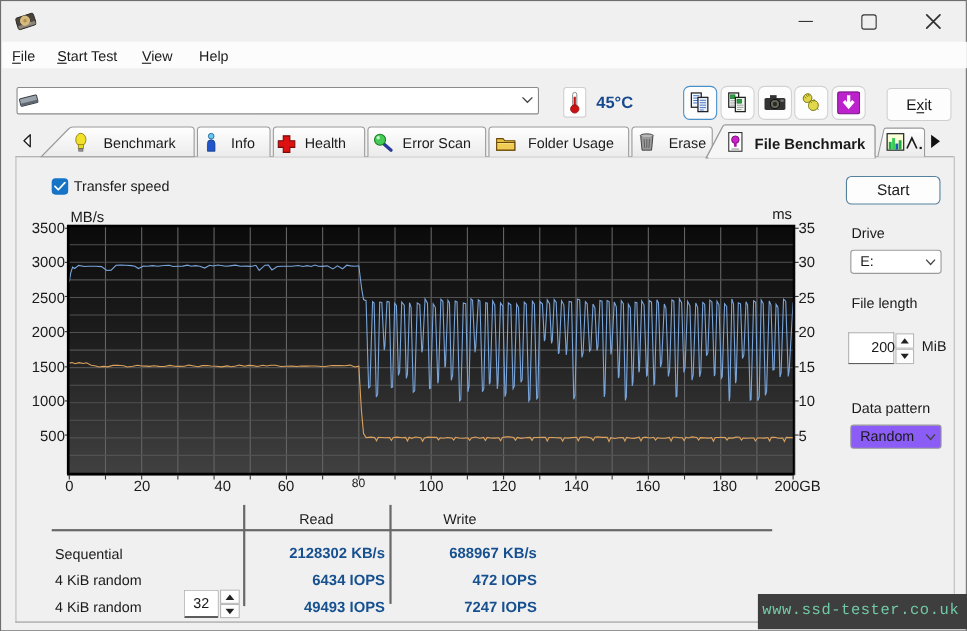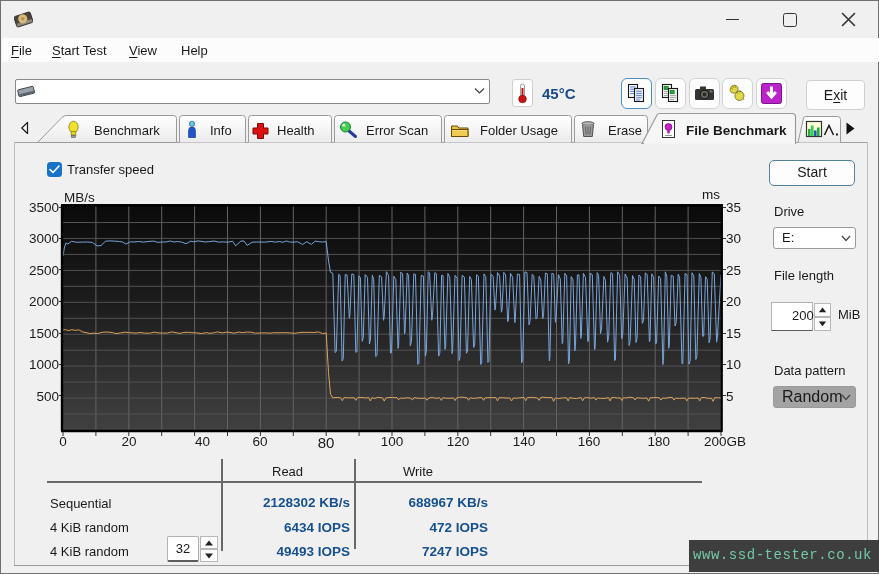--- a/index.html
+++ b/index.html
@@ -196,21 +196,21 @@
   <div class="abs" style="left:725px;top:293.0px;width:30px;font-size:13.5px;color:#1a1a1a">20</div>
   <div class="abs" style="left:725px;top:324.5px;width:30px;font-size:13.5px;color:#1a1a1a">15</div>
   <div class="abs" style="left:725px;top:356.0px;width:30px;font-size:13.5px;color:#1a1a1a">10</div>
   <div class="abs" style="left:725px;top:387.5px;width:30px;font-size:13.5px;color:#1a1a1a">5</div>
   <div class="abs" style="left:63px;top:189px;font-size:13.5px;color:#1a1a1a">MB/s</div>
   <div class="abs" style="left:701px;top:186px;font-size:13.5px;color:#1a1a1a">ms</div>
   <div class="abs" style="left:47px;top:433px;width:30px;text-align:center;font-size:13.5px;color:#1a1a1a">0</div>
   <div class="abs" style="left:113px;top:433px;width:30px;text-align:center;font-size:13.5px;color:#1a1a1a">20</div>
   <div class="abs" style="left:179px;top:433px;width:30px;text-align:right;font-size:13.5px;color:#1a1a1a">40</div>
   <div class="abs" style="left:244px;top:433px;width:30px;text-align:center;font-size:13.5px;color:#1a1a1a">60</div>
-  <div class="abs" style="left:310px;top:433px;width:30px;text-align:center;font-size:15px;color:#1a1a1a">80</div>
+  <div class="abs" style="left:310px;top:433px;width:30px;text-align:center;font-size:11px;color:#1a1a1a">80</div>
   <div class="abs" style="left:376px;top:433px;width:30px;text-align:center;font-size:13.5px;color:#1a1a1a">100</div>
   <div class="abs" style="left:442px;top:433px;width:30px;text-align:center;font-size:13.5px;color:#1a1a1a">120</div>
   <div class="abs" style="left:508px;top:433px;width:30px;text-align:center;font-size:13.5px;color:#1a1a1a">140</div>
   <div class="abs" style="left:573px;top:433px;width:30px;text-align:center;font-size:13.5px;color:#1a1a1a">160</div>
   <div class="abs" style="left:639px;top:433px;width:30px;text-align:right;font-size:13.5px;color:#1a1a1a">180</div>
   <div class="abs" style="left:703px;top:433px;width:40px;font-size:13.5px;color:#1a1a1a">200GB</div>
   <div class="abs" style="left:58px;top:206px;width:4px;height:1px;background:#333"></div>
   <div class="abs" style="left:58px;top:237px;width:4px;height:1px;background:#333"></div>
   <div class="abs" style="left:58px;top:268px;width:4px;height:1px;background:#333"></div>
   <div class="abs" style="left:58px;top:300px;width:4px;height:1px;background:#333"></div>
@@ -280,20 +280,20 @@
   <div class="abs" style="left:813px;top:302px;width:17px;height:14px;background:#fdfdfd;border:1px solid #b8b8b8;box-sizing:border-box;"></div>
   <div class="abs" style="left:813px;top:316px;width:17px;height:14px;background:#fdfdfd;border:1px solid #b8b8b8;box-sizing:border-box;"></div>
   <svg class="abs" style="left:817px;top:306px" width="9" height="6" viewBox="0 0 9 6">
       <path d="M0.8 5.3 L4.5 0.5 L8.2 5.3 Z" fill="#222"></path>
     </svg>
   <svg class="abs" style="left:817px;top:320px" width="9" height="6" viewBox="0 0 9 6">
       <path d="M0.8 0.5 L4.5 5.3 L8.2 0.5 Z" fill="#222"></path>
     </svg>
   <div class="abs t13" style="left:837px;top:306px;">MiB</div>
   <div class="abs t13" style="left:773px;top:362px;">Data pattern</div>
-  <div class="abs" style="left:772px;top:385px;width:83px;height:22px;background:#a3a3a3;border:1px solid #9a9a9a;border-radius:3px;box-sizing:border-box;font-size:16px;color:#1a1a1a;line-height:20px;padding-left:8px;">Random</div>
+  <div class="abs" style="left:772px;top:385px;width:83px;height:22px;background:#8b5cf6;border:1px solid #9a9a9a;border-radius:3px;box-sizing:border-box;font-size:13px;color:#1a1a1a;line-height:20px;padding-left:8px;">Random</div>
   <svg class="abs" style="left:840px;top:393px" width="10" height="7" viewBox="0 0 10 7">
       <path d="M1 1 L5 5.5 L9 1" fill="none" stroke="#444" stroke-width="1.2"></path>
     </svg>
 
   <div class="abs" style="left:688px;top:539px;width:191px;height:32px;background:#3e3e3e;"></div>
   <div class="abs" style="left:692px;top:546px;width:195px;white-space:nowrap;font-family:'Liberation Mono',monospace;font-size:14px;color:#72c9a6;letter-spacing:0.55px;">www.ssd-tester.co.uk</div>
 </div>
 
 </body></html>

